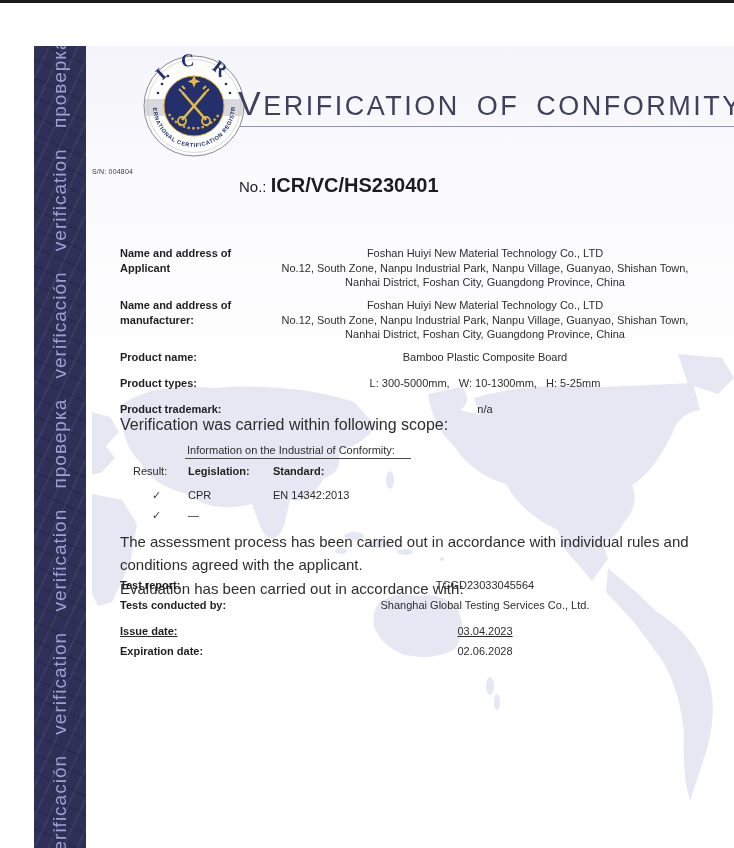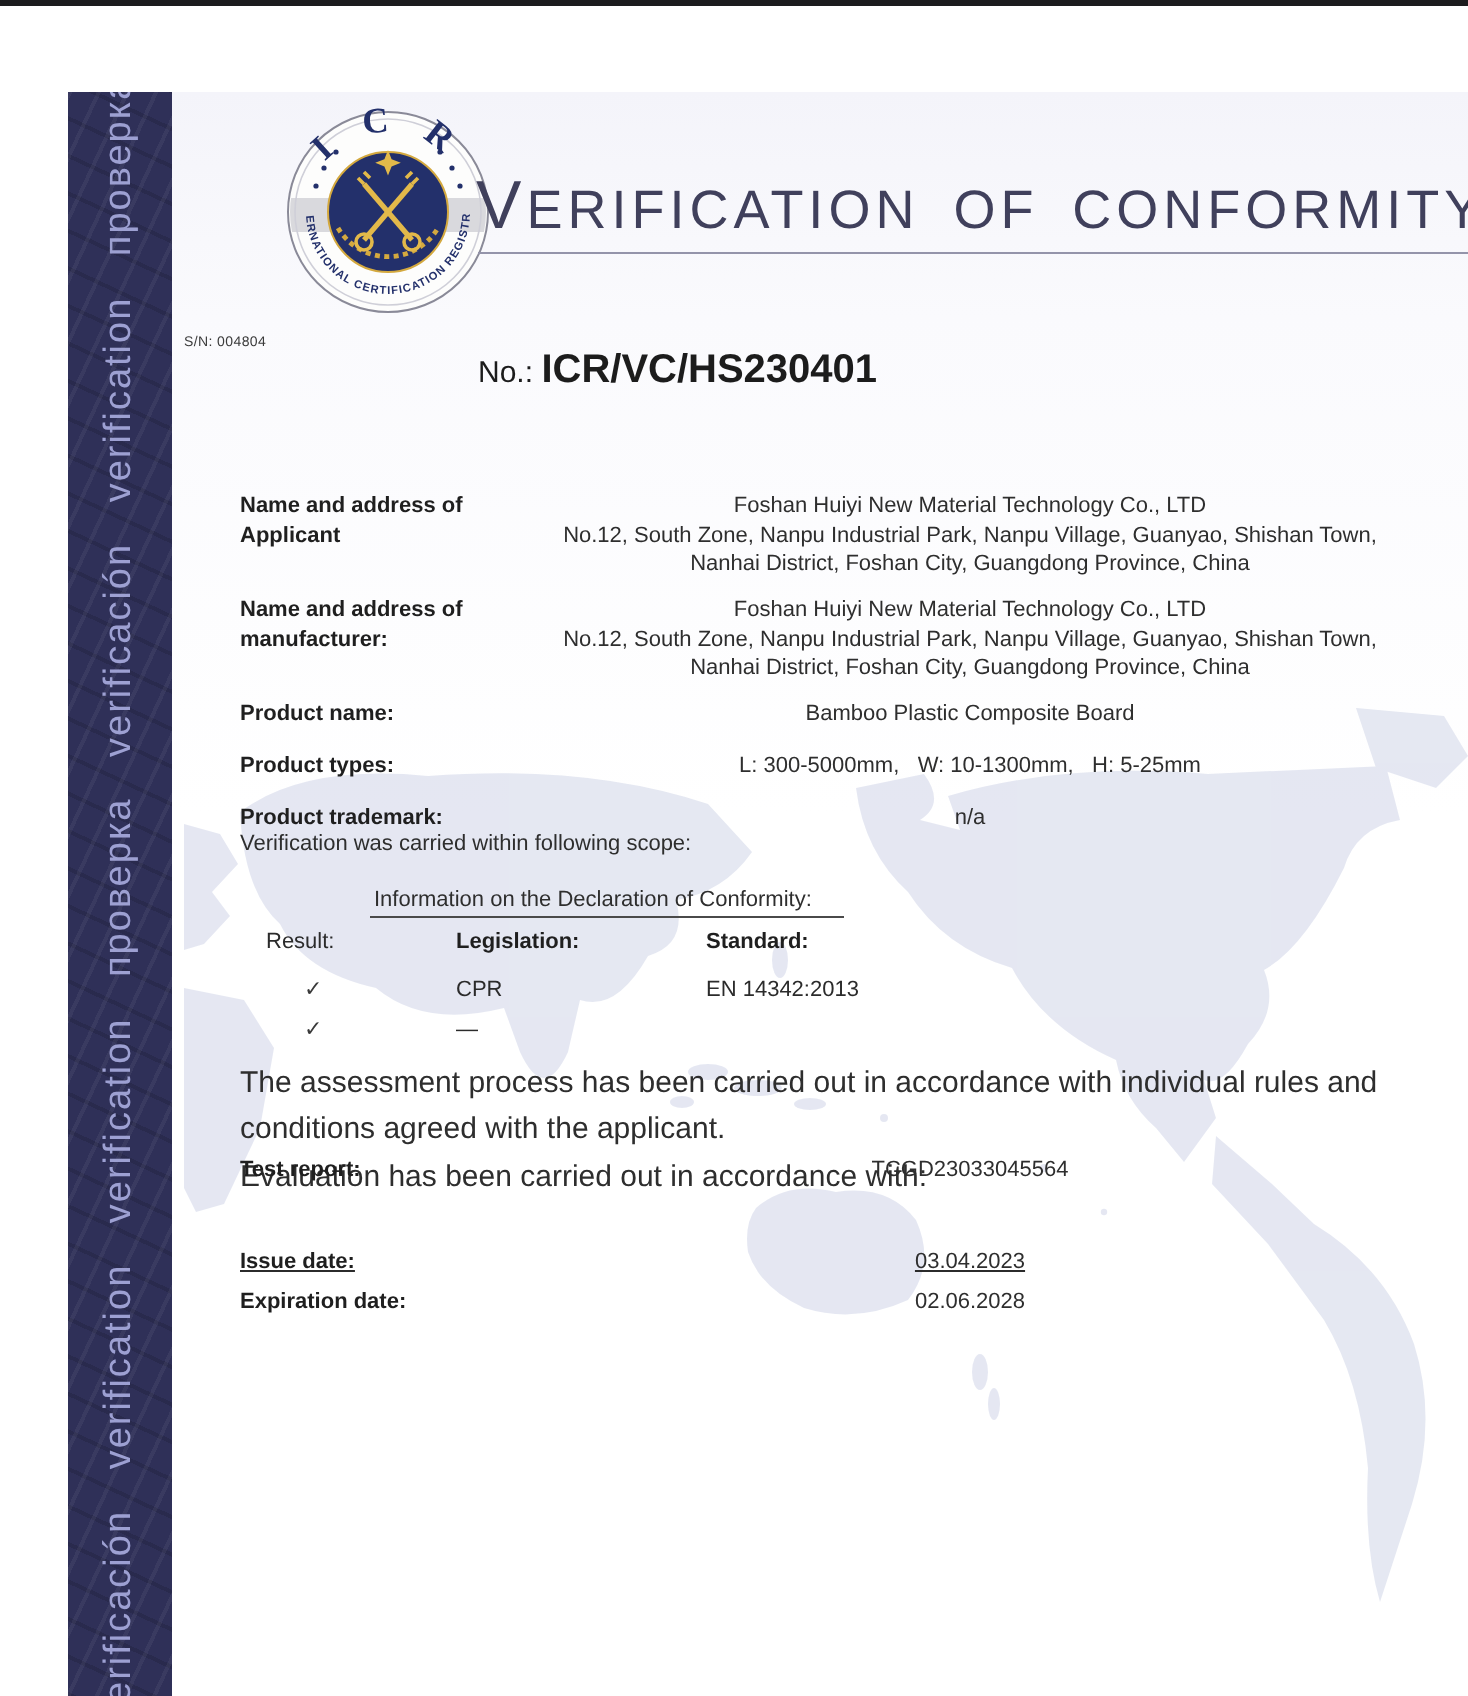--- a/index.html
+++ b/index.html
@@ -37,28 +37,28 @@
   .title-rule{position:absolute;left:153px;top:80px;width:520px;height:1px;background:#9494aa;}
   .serial{position:absolute;left:6px;top:122px;font-size:7px;color:#3a3a3a;letter-spacing:0.2px;}
   .docno{position:absolute;left:153px;top:128px;font-size:15px;color:#1c1c1c;}
   .docno b{font-size:20px;}
   
   .frow{position:absolute;left:34px;right:4px;display:grid;grid-template-columns:120px 1fr;margin-top:12px;}
   .flabel{font-weight:bold;font-size:11px;line-height:1.32;color:#1f1f1f;white-space:pre-line;}
   .fvalue{font-size:11px;line-height:1.32;color:#2e2e2e;white-space:pre-wrap;text-align:center;}
   .r-applicant{top:188px;} .r-manufacturer{top:240px;} .r-pname{top:292px;}
   .r-ptypes{top:318px;} .r-ptrademark{top:344px;}
-  .scope{position:absolute;left:34px;top:370px;font-size:11px;color:#2e2e2e;}
+  .scope{position:absolute;left:34px;top:370px;font-size:16px;color:#2e2e2e;}
   
   .ctable{position:absolute;left:34px;top:394px;right:8px;}
   .ctable-caption{
     display:inline-block;margin-left:65px;font-size:11px;color:#2e2e2e;
     border-bottom:1px solid #4a4a4a;padding:0 16px 2px 2px;margin-bottom:5px;
   }
-  .crow{display:grid;grid-template-columns:55px 85px 1fr;padding-left:13px;font-size:11px;line-height:1.35;gap:40px;}
+  .crow{display:grid;grid-template-columns:55px 85px 1fr;padding-left:13px;font-size:11px;line-height:1.35;}
   .chead{margin-bottom:9px;}
   .chead .c2,.chead .c3{font-weight:bold;color:#1f1f1f;}
   .cdata{margin-bottom:5px;}
   .cdata .c1{padding-left:19px;color:#3a3a3a;}
   .assessment{position:absolute;left:34px;right:6px;top:484px;font-size:15px;line-height:1.55;color:#2e2e2e;white-space:pre-wrap;}
   .r-testreport{top:520px;} .r-testsby{top:540px;} .r-issue{top:566px;text-decoration:underline;} .r-expiry{top:586px;}
 </style>
 </head>
 <body>
 
@@ -160,21 +160,21 @@
     <div class="fvalue">L: 300-5000mm,   W: 10-1300mm,   H: 5-25mm</div>
   </div>
   <div class="frow r-ptrademark">
     <div class="flabel">Product trademark:</div>
     <div class="fvalue">n/a</div>
   </div>
 
   <div class="scope">Verification was carried within following scope:</div>
 
   <div class="ctable">
-    <div class="ctable-caption">Information on the Declaration of Conformity:</div>
+    <div class="ctable-caption">Information on the Industrial of Conformity:</div>
     <div class="crow chead">
       <div class="c1">Result:</div>
       <div class="c2">Legislation:</div>
       <div class="c3">Standard:</div>
     </div>
     <div class="crow cdata">
       <div class="c1">✓</div>
       <div class="c2">CPR</div>
       <div class="c3">EN 14342:2013</div>
     </div>
@@ -184,20 +184,24 @@
     </div>
   </div>
 
   <div class="assessment">The assessment process has been carried out in accordance with individual rules and conditions agreed with the applicant.
 Evaluation has been carried out in accordance with:</div>
 
   <div class="frow r-testreport">
     <div class="flabel">Test report:</div>
     <div class="fvalue">TCGD23033045564</div>
   </div>
+  <div class="frow r-testsby">
+    <div class="flabel">Tests conducted by:</div>
+    <div class="fvalue">Shanghai Global Testing Services Co., Ltd.</div>
+  </div>
   <div class="frow r-issue">
     <div class="flabel">Issue date:</div>
     <div class="fvalue">03.04.2023</div>
   </div>
   <div class="frow r-expiry">
     <div class="flabel">Expiration date:</div>
     <div class="fvalue">02.06.2028</div>
   </div>
 
 </div>

